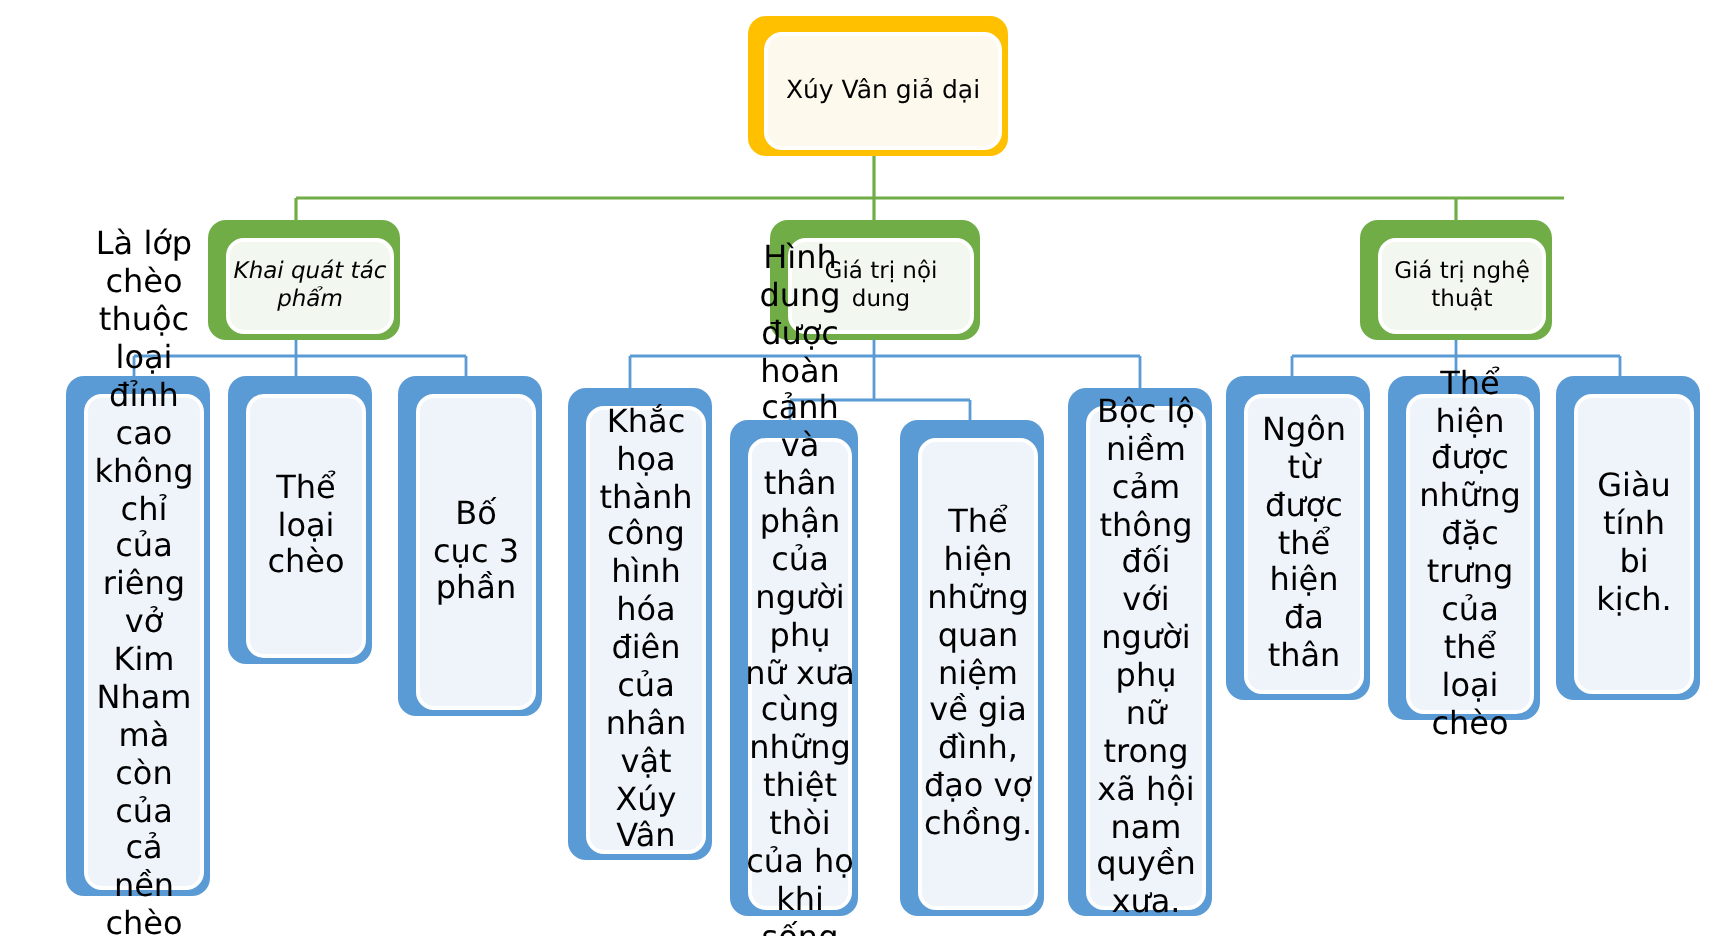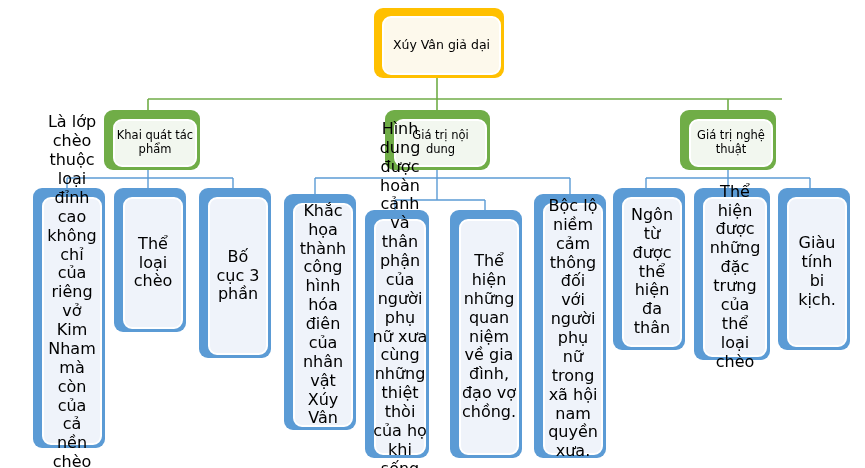--- a/index.html
+++ b/index.html
@@ -144,21 +144,21 @@
       <path d="M728,178 L728,190"></path>
       <path d="M810,178 L810,190"></path>
     </g>
   </svg>
 
   <div class="node root" style="left:374px; top:8px; width:130px; height:70px;">
     <div class="plate"></div>
     <div class="face">Xúy Vân giả dại</div>
   </div>
 
-  <div class="node lvl2" style="left:104px; top:110px; width:96px; height:60px;">
+  <div class="node lvl2" style="left:104px; top:110px; width:96px; height:60px;font-style:italic;">
     <div class="plate"></div>
     <div class="face">Khai quát tác phẩm</div>
   </div>
 
   <div class="node lvl2" style="left:385px; top:110px; width:105px; height:60px;">
     <div class="plate"></div>
     <div class="face">Giá trị nội dung</div>
   </div>
 
   <div class="node lvl2" style="left:680px; top:110px; width:96px; height:60px;">

